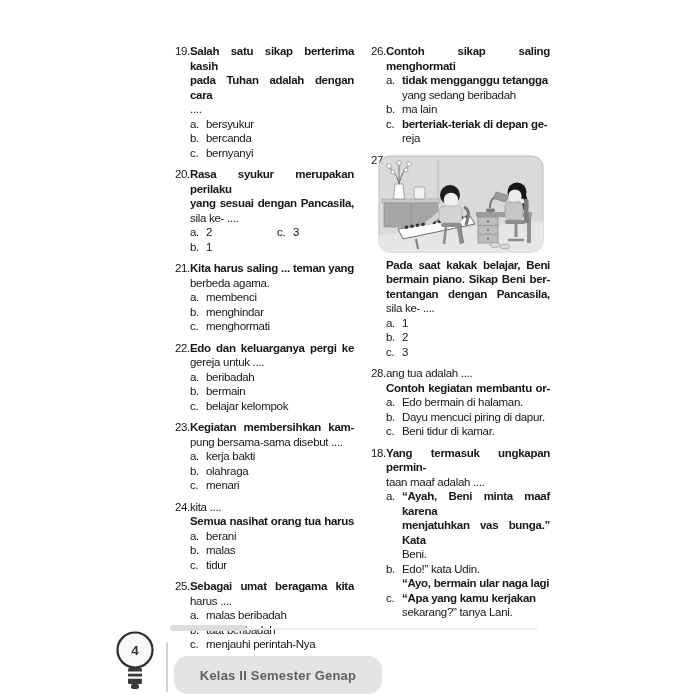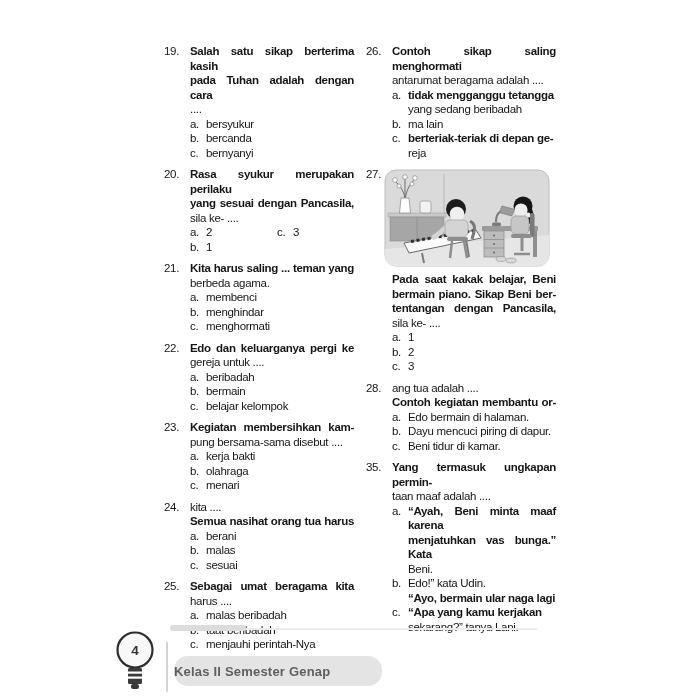--- a/index.html
+++ b/index.html
@@ -4,40 +4,40 @@
 <style>
   html,body{margin:0;padding:0;}
   body{
     width:700px;height:700px;background:#ffffff;
     font-family:"Liberation Sans",sans-serif;color:#161616;
     -webkit-font-smoothing:antialiased;
   }
   .page{position:relative;width:700px;height:700px;background:#fff;overflow:hidden;}
   .col{position:absolute;top:44px;font-size:11.5px;line-height:14.5px;letter-spacing:-0.3px;}
   .col-left{left:164px;width:190px;}
-  .col-right{left:360px;width:190px;margin-left:6px;}
+  .col-right{left:360px;width:190px;}
   .question{display:flex;margin-bottom:7px;}
-  .qnum{flex:0 0 26px;width:26px;}
+  .qnum{flex:0 0 26px;width:26px;text-align:right;}
   .qbody{flex:1;min-width:0;}
   .tline.just,.oline.just{text-align:justify;text-align-last:justify;font-weight:bold;}
   .optrow{display:flex;}
   .opt{display:flex;min-width:0;}
   .optrow .opt:first-child:not(:only-child){flex:0 0 87px;width:87px;}
   .optrow .opt:not(:first-child){flex:1;}
   .letter{flex:0 0 16px;width:16px;}
   .olines{flex:1;min-width:0;}
   .illus{display:block;margin:2px 0 5px -8px;}
   
   .bar-line{position:absolute;left:170px;top:628px;width:367px;height:2px;background:#ececec;}
   .bar-thumb{position:absolute;left:170px;top:625px;width:76px;height:6px;background:#dcdcdc;border-radius:3px;}
   .bulb{position:absolute;left:112px;top:630px;}
   .footer-divider{position:absolute;left:166px;top:642px;width:2px;height:50px;background:#d2d2d2;border-radius:1px;}
   .badge{
-    position:absolute;left:174px;top:656px;width:208px;height:30px;border-radius:14px;
-    background:#e4e4e4;display:flex;align-items:center;
+    position:absolute;left:174px;top:656px;width:208px;height:38px;border-radius:14px;
+    background:#e4e4e4;display:flex;align-items:center;justify-content:center;
     font-size:13px;font-weight:bold;color:#5f5f5f;letter-spacing:0.2px;
   }
 </style>
 </head>
 <body>
 
 <div class="page">
 
   <div class="col col-left">
       <div class="question">
@@ -213,21 +213,21 @@
               <div class="letter">b.</div>
               <div class="olines">
                 <div class="oline">malas</div>
               </div>
             </div>
           </div>
           <div class="optrow">
             <div class="opt">
               <div class="letter">c.</div>
               <div class="olines">
-                <div class="oline">sesuai</div>
+                <div class="oline">tidur</div>
               </div>
             </div>
           </div>
         </div>
       </div>
       <div class="question">
         <div class="qnum">25.</div>
         <div class="qbody">
           <div class="tline just">Sebagai umat beragama kita</div>
           <div class="tline">harus ....</div>
@@ -256,21 +256,20 @@
             </div>
           </div>
         </div>
       </div>
     </div>
   <div class="col col-right">
       <div class="question">
         <div class="qnum">26.</div>
         <div class="qbody">
           <div class="tline just">Contoh sikap saling menghormati</div>
-          <div class="tline">antarumat beragama adalah ....</div>
           <div class="optrow">
             <div class="opt">
               <div class="letter">a.</div>
               <div class="olines">
                 <div class="oline just">tidak mengganggu tetangga</div>
                 <div class="oline">yang sedang beribadah</div>
               </div>
             </div>
           </div>
           <div class="optrow">
@@ -408,21 +407,21 @@
             <div class="opt">
               <div class="letter">c.</div>
               <div class="olines">
                 <div class="oline">Beni tidur di kamar.</div>
               </div>
             </div>
           </div>
         </div>
       </div>
       <div class="question">
-        <div class="qnum">35.</div>
+        <div class="qnum">18.</div>
         <div class="qbody">
           <div class="tline just">Yang termasuk ungkapan permin-</div>
           <div class="tline">taan maaf adalah ....</div>
           <div class="optrow">
             <div class="opt">
               <div class="letter">a.</div>
               <div class="olines">
                 <div class="oline just">“Ayah, Beni minta maaf karena</div>
                 <div class="oline just">menjatuhkan vas bunga.” Kata</div>
                 <div class="oline">Beni.</div>

